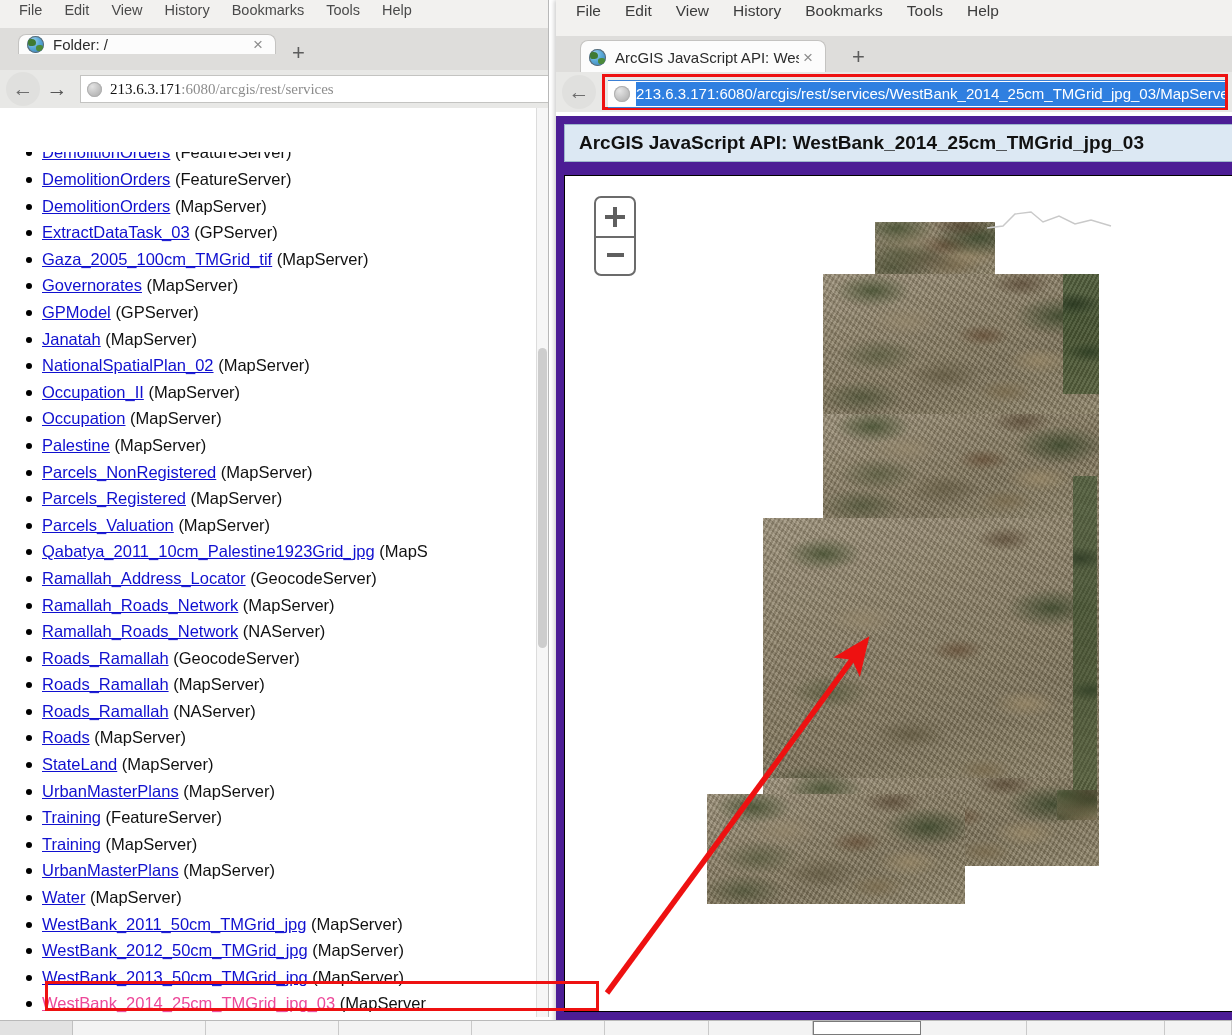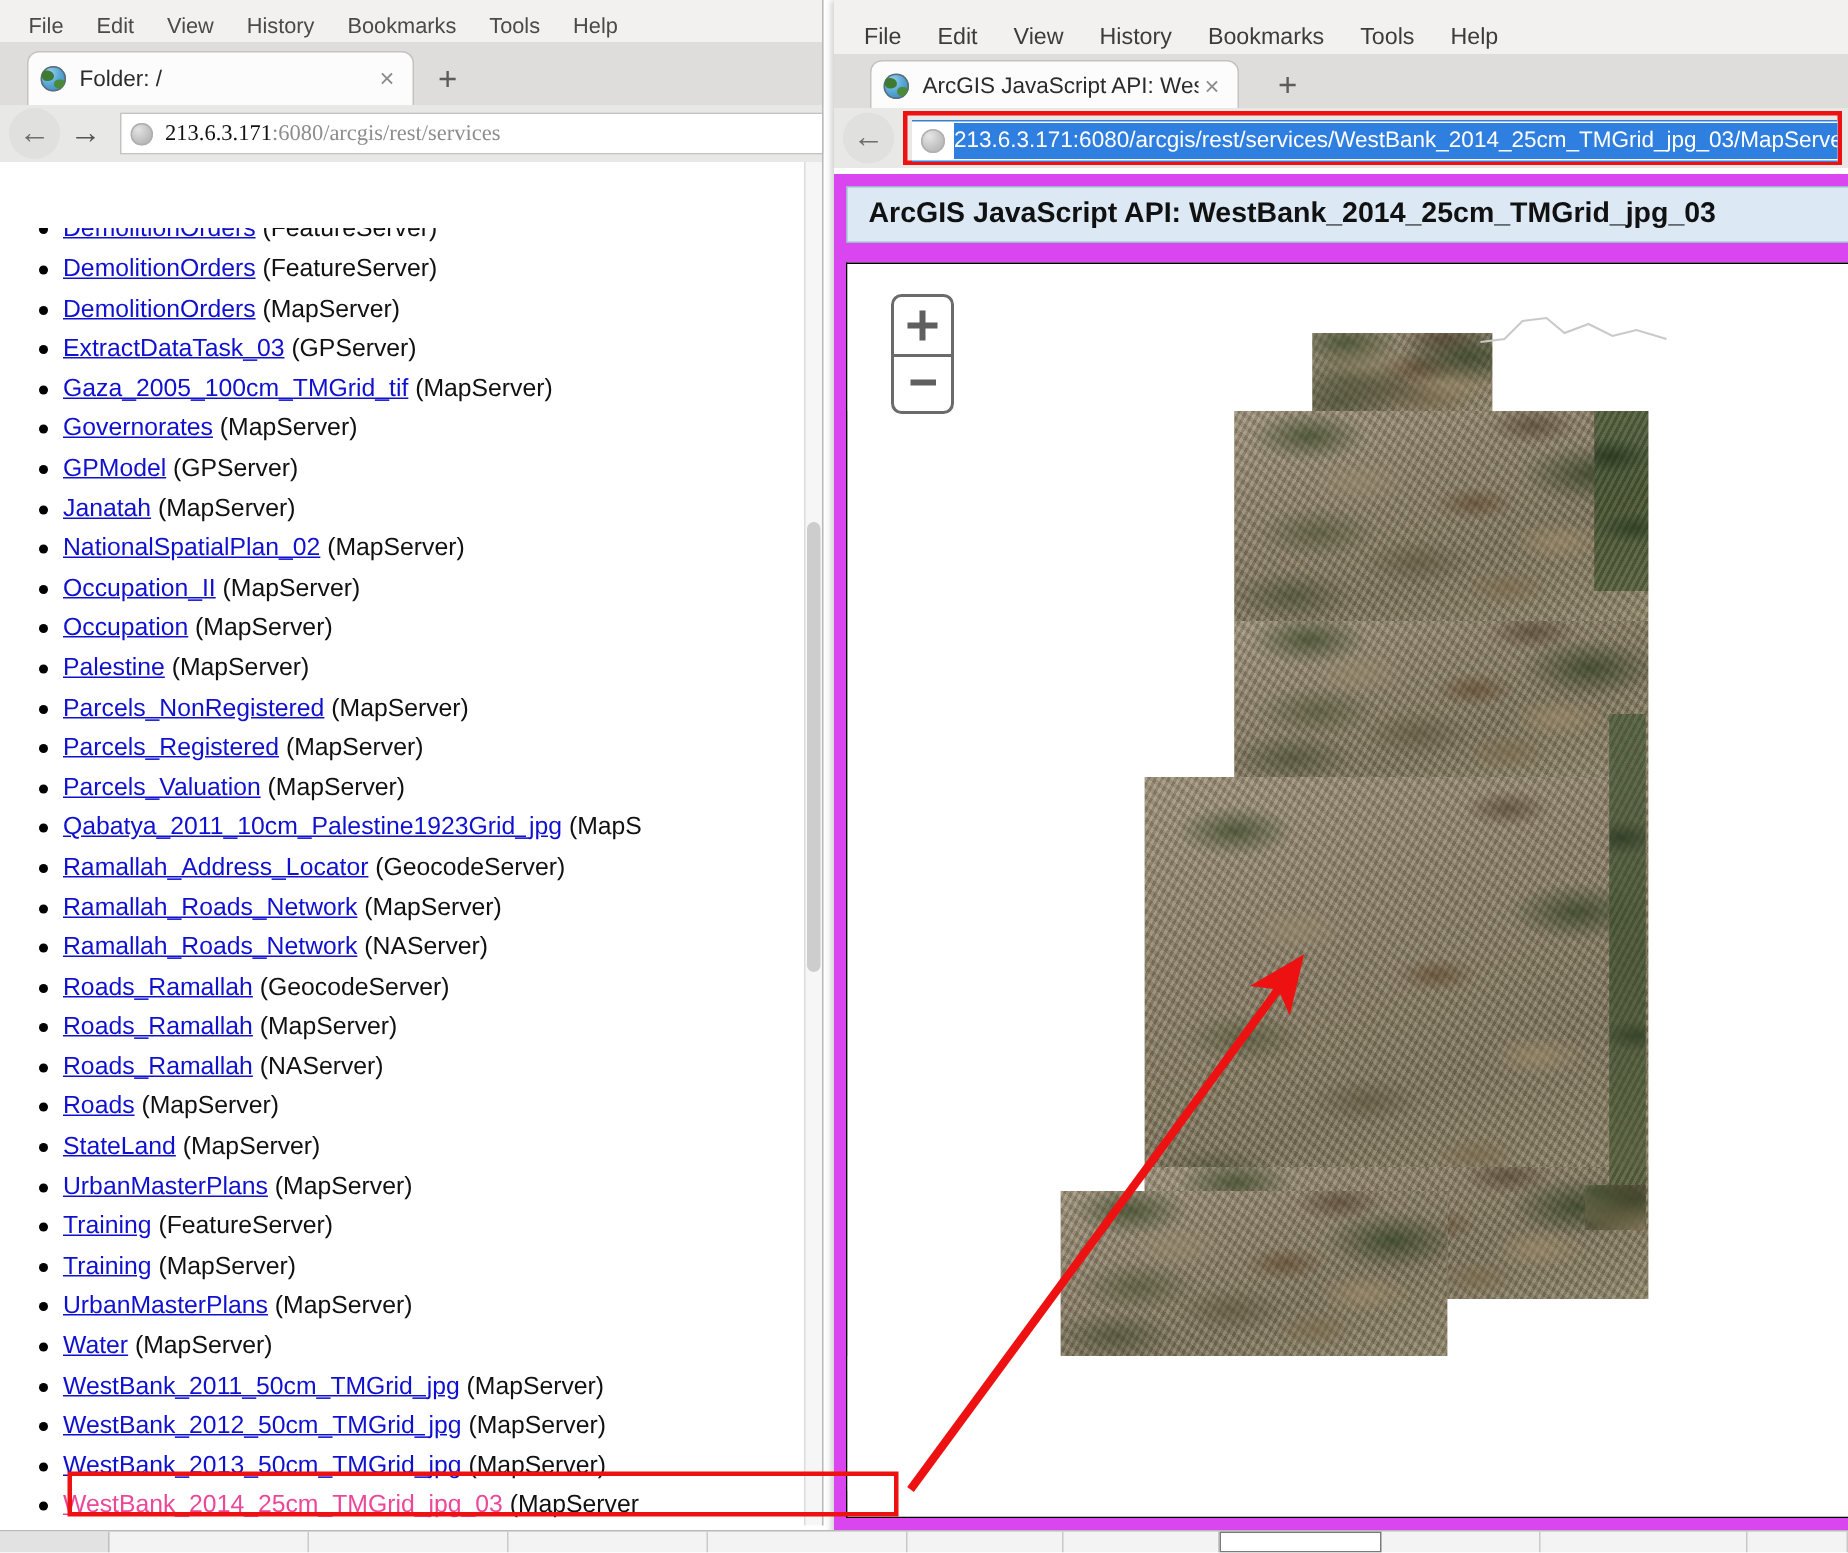--- a/index.html
+++ b/index.html
@@ -15,34 +15,34 @@
     position:absolute;left:0;top:0;width:549px;height:1017px;
     background:#ffffff;overflow:hidden;
   }
   .chrome-top{
     position:absolute;left:0;top:0;width:100%;height:70px;
     background:#e8e8e6;
     border-bottom:1px solid #c6c6c4;
   }
   .menubar{
     position:absolute;left:0;top:0;height:28px;width:100%;
-    display:flex;align-items:flex-end;padding-left:8px;box-sizing:border-box;
+    display:flex;align-items:flex-start;padding-left:8px;box-sizing:border-box;
     background:#f2f1ef;
   }
   .menubar .mi{
     font-size:14.5px;color:#4a4a4a;padding:2px 11px;white-space:nowrap;
     font-family:"Liberation Sans", sans-serif;
   }
 
   .tabstrip{
     position:absolute;left:0;top:28px;height:42px;width:100%;
     background:#dedddb;
   }
   .tab{
-    position:absolute;left:18px;top:6px;width:258px;height:36px;
+    position:absolute;left:18px;top:6px;width:258px;height:20px;
     background:#fcfcfc;
     border:1px solid #c4c3c1;border-bottom:none;
     border-radius:8px 8px 0 0;
     display:flex;align-items:center;padding:0 8px;box-sizing:border-box;
   }
   .favicon{
     width:17px;height:17px;border-radius:50%;flex:0 0 auto;margin-right:9px;
     background:radial-gradient(circle at 34% 30%, #9fd3ef 0%, #5aa9d8 42%, #2f78ad 100%);
     position:relative;overflow:hidden;
     box-shadow:inset 0 0 0 1px #5e6b74;
@@ -160,21 +160,21 @@
     width:16px;height:16px;border-radius:50%;margin-right:6px;flex:0 0 auto;
     background:radial-gradient(circle at 35% 30%, #e6e6e6 0%, #bfbfbf 60%, #a8a8a8 100%);
     box-shadow:inset 0 0 0 1px #b0b0b0;
   }
   #r-urlbar .sel{
     background:#2f7fe0;color:#ffffff;font-size:15px;white-space:nowrap;
     padding:2px 0;line-height:20px;
   }
 
   #r-page{
-    position:absolute;left:0;top:116px;width:676px;bottom:0;background:#d946ef;
+    position:absolute;left:0;top:116px;width:676px;bottom:0;background:#4c1d95;
   }
   #r-title{
     position:absolute;left:8px;top:8px;right:0px;height:38px;
     background:#dce8f3;border:1px solid #9db7cc;border-right:none;
     display:flex;align-items:center;padding-left:14px;box-sizing:border-box;
   }
   #r-title span{
     font-size:19px;font-weight:bold;color:#111;white-space:nowrap;
     font-family:"Liberation Sans", sans-serif;
   }

